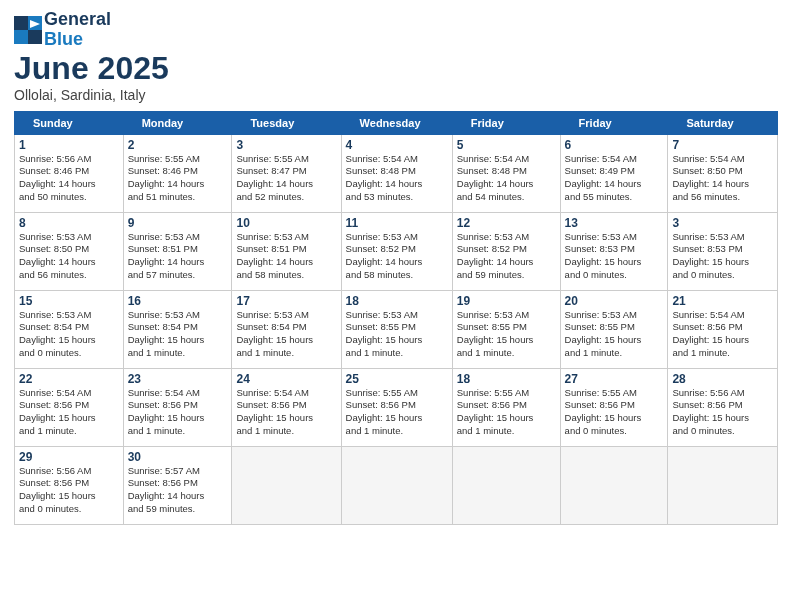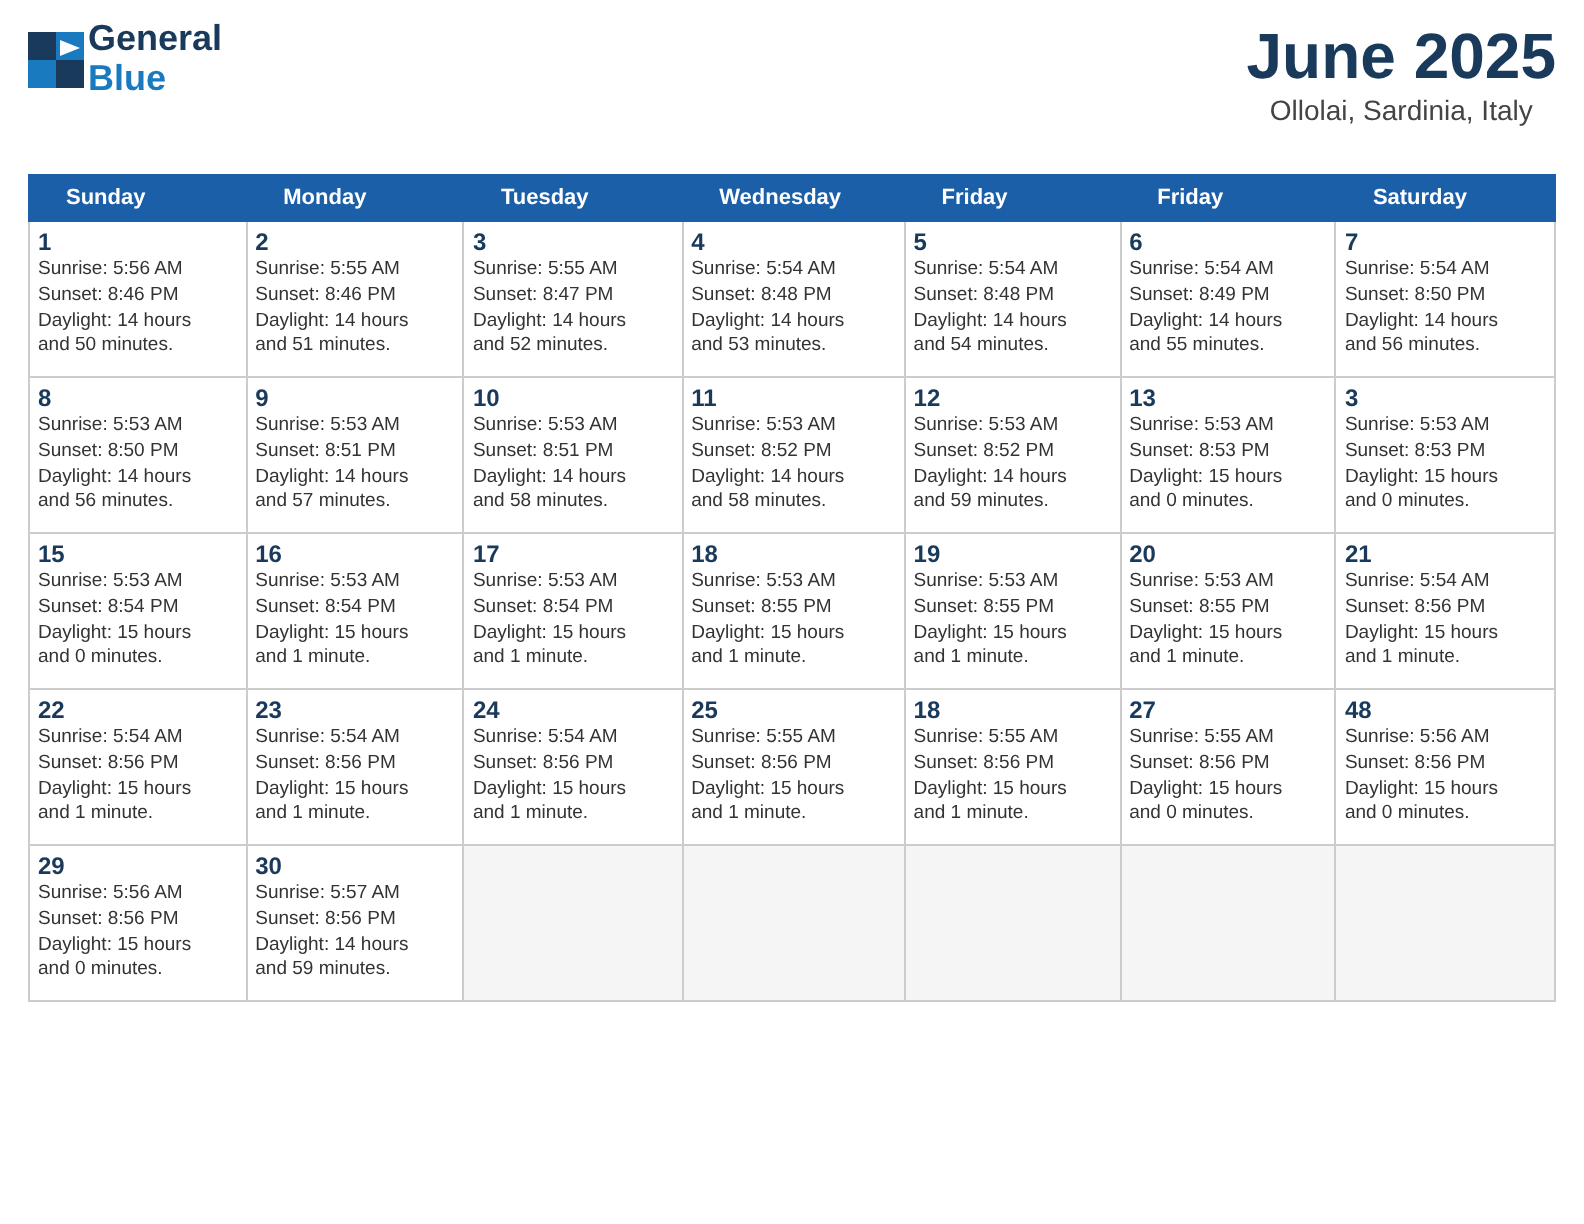--- a/index.html
+++ b/index.html
@@ -13,40 +13,41 @@
     .page {
       width: 792px;
       height: 612px;
       background: #fff;
       padding: 10px 14px;
     }
     .header {
       display: flex;
       justify-content: space-between;
       align-items: flex-start;
-      margin-bottom: 24px;
+      margin-bottom: 8px;
+      flex-direction: column;
     }
     .logo {
       display: flex;
       align-items: center;
     }
     .logo-text {
       font-size: 18px;
       font-weight: bold;
       color: #1a3a5c;
       line-height: 1.1;
     }
     .logo-blue { color: #1a7abf; }
     .logo-icon {
       width: 28px;
       height: 28px;
       margin-right: 2px;
     }
     .title-block {
-      text-align: center;
+      text-align: left;
     }
     .month-title {
       font-size: 32px;
       font-weight: bold;
       color: #1a3a5c;
     }
     .location {
       font-size: 14px;
       color: #444;
     }
@@ -239,21 +240,21 @@
           </td>
           <td>
             <span class="day-number">18</span>
             <div class="day-info">Sunrise: 5:55 AM<br>Sunset: 8:56 PM<br>Daylight: 15 hours<br>and 1 minute.</div>
           </td>
           <td>
             <span class="day-number">27</span>
             <div class="day-info">Sunrise: 5:55 AM<br>Sunset: 8:56 PM<br>Daylight: 15 hours<br>and 0 minutes.</div>
           </td>
           <td>
-            <span class="day-number">48</span>
+            <span class="day-number">28</span>
             <div class="day-info">Sunrise: 5:56 AM<br>Sunset: 8:56 PM<br>Daylight: 15 hours<br>and 0 minutes.</div>
           </td>
         </tr>
         <tr class="last-row">
           <td>
             <span class="day-number">29</span>
             <div class="day-info">Sunrise: 5:56 AM<br>Sunset: 8:56 PM<br>Daylight: 15 hours<br>and 0 minutes.</div>
           </td>
           <td>
             <span class="day-number">30</span>

